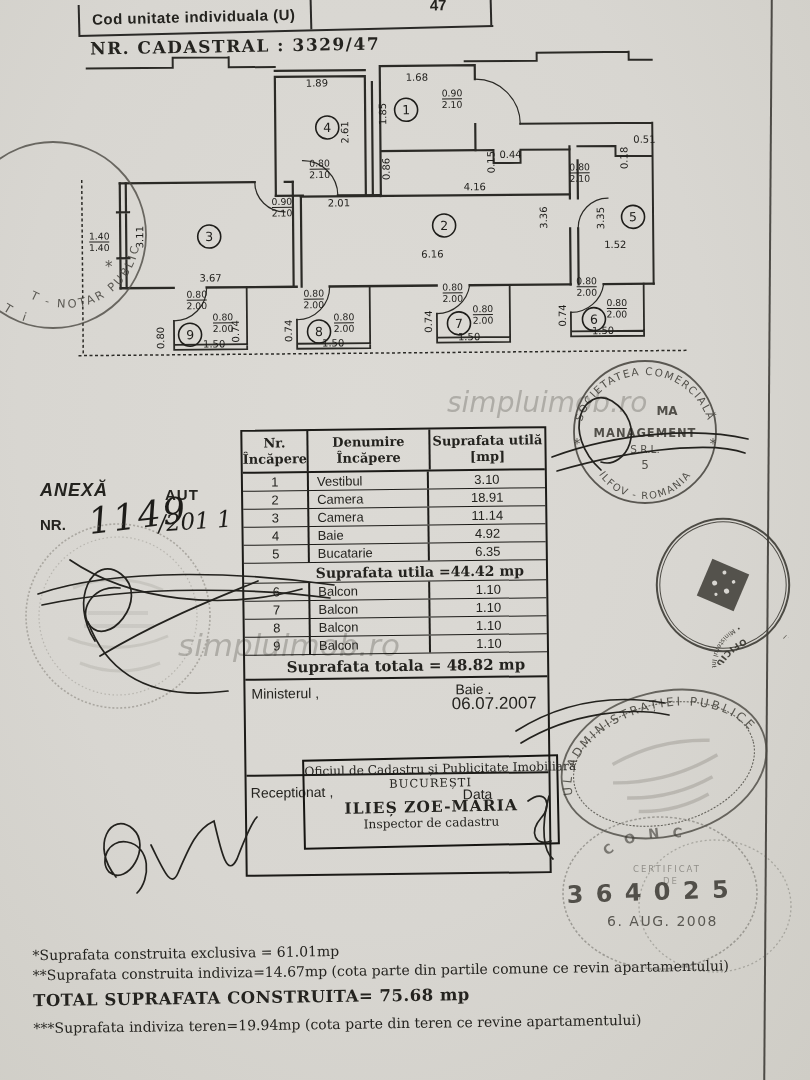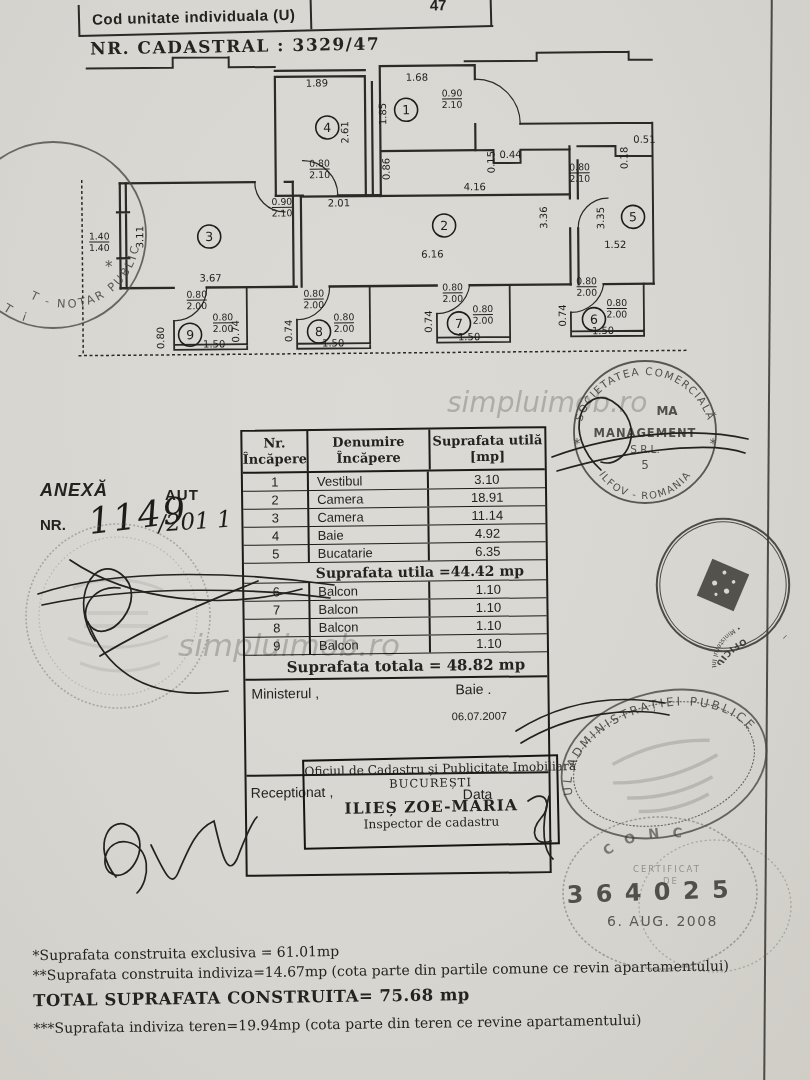--- a/index.html
+++ b/index.html
@@ -285,21 +285,21 @@
       <div class="tr">
         <div class="td td0">9</div>
         <div class="td td1">Balcon</div>
         <div class="td td2">1.10</div>
       </div>
     </div>
   <div class="merge total">Suprafata totala = 48.82 mp</div>
   <div class="row-exec">
     <span class="fl" style="left:6px;top:5px">Ministerul  ,</span>
     <span class="fl" style="left:210px;top:3px">Baie  .</span>
-    <span class="fl" style="left:206px;top:32px;font-size:11px">06.07.2007</span>
+    <span class="fl" style="left:206px;top:16px;font-size:17px">06.07.2007</span>
   </div>
   <div class="row-recep">
     <span class="fl" style="left:4px;top:8px">Receptionat  ,</span>
     <span class="fl" style="left:216px;top:12px">Data</span>
   </div>
 </div>
 
 <div class="abs" id="recbox">
   <div class="l1">Oficiul de Cadastru și Publicitate Imobiliară</div>
   <div class="l2">BUCUREȘTI</div>

